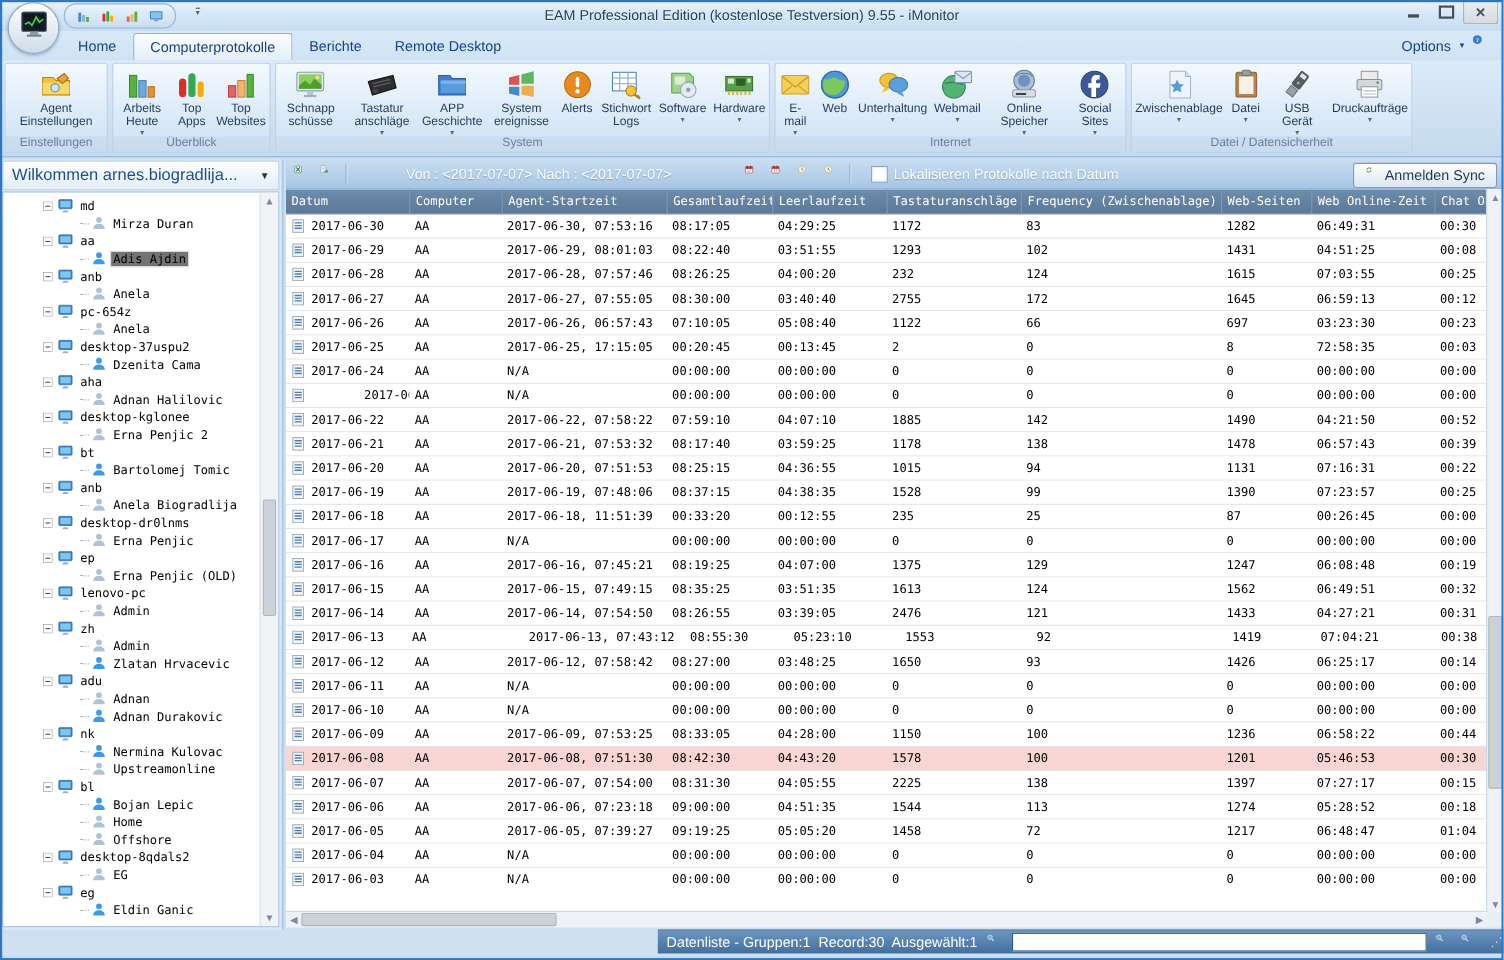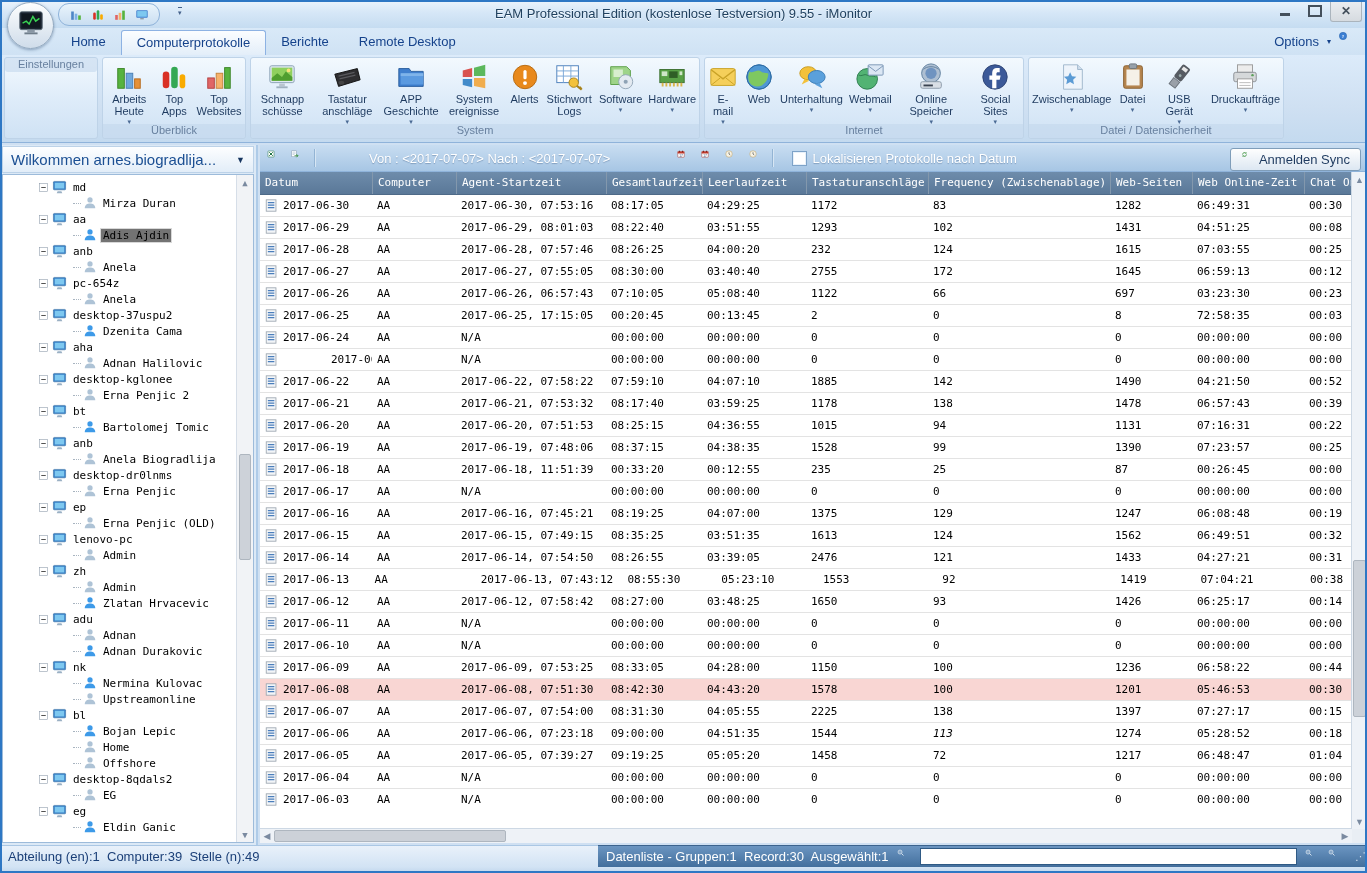--- a/index.html
+++ b/index.html
@@ -196,20 +196,33 @@
     <span class="optarrow">▾</span>
     <span><svg width="16" height="16" viewBox="0 0 32 32" xmlns="http://www.w3.org/2000/svg">
           <circle cx="8" cy="8" r="7.3" fill="#3b7fd4" stroke="#2a62a8"></circle>
           <text x="8" y="11.6" text-anchor="middle" font-size="10" fill="#fff" font-family="serif" font-weight="bold">?</text>
         </svg></span>
   </div>
 </div>
 
 <div class="ribbon">
     <div class="rgroup" style="width: 94px;">
+      <div class="rbtns">
+        <div class="rbtn">
+          <span class="ricon">
+            <svg width="30" height="30" viewBox="0 0 32 32" xmlns="http://www.w3.org/2000/svg">
+              <path d="M3 9h10l3 3h13v14H3z" fill="#f0c23a" stroke="#b8860b"></path>
+              <path d="M3 14h26v11H3z" fill="#f7d96b"></path>
+              <path d="M17 10l7-5 4 5-6 5z" fill="#e8a23a" stroke="#a06a14"></path>
+              <circle cx="15" cy="19" r="4" fill="#cfe3f7" stroke="#5b87b5"></circle>
+            </svg>
+          </span>
+          <div class="rlabel">Agent Einstellungen</div>
+        </div>
+      </div>
       <div class="rglabel">Einstellungen</div>
     </div>
     <div class="rgroup" style="width: 144px;">
       <div class="rbtns">
         <div class="rbtn">
           <span class="ricon">
             <svg width="30" height="30" viewBox="0 0 32 32" xmlns="http://www.w3.org/2000/svg">
               <rect x="4" y="7" width="7" height="21" fill="#57b33e" stroke="#3c8527"></rect>
               <rect x="13" y="12" width="7" height="16" fill="#6fa8dc" stroke="#4a7fb5"></rect>
               <rect x="22" y="18" width="6" height="10" fill="#e69138" stroke="#b56a1d"></rect>
@@ -1562,21 +1575,21 @@
               <path d="M7 9h16M7 15h16M7 21h16" stroke="#4a7ebb" stroke-width="3"></path>
             </svg>
           </span>
           <span>2017-06-06</span>
         </div>
         <div class="dcell" style="width: 84px;">AA</div>
         <div class="dcell" style="width: 150px;">2017-06-06, 07:23:18</div>
         <div class="dcell" style="width: 96px;">09:00:00</div>
         <div class="dcell" style="width: 104px;">04:51:35</div>
         <div class="dcell" style="width: 122px;">1544</div>
-        <div class="dcell" style="width: 182px; font-style: italic;">113</div>
+        <div class="dcell" style="width: 182px;">113</div>
         <div class="dcell" style="width: 82px;">1274</div>
         <div class="dcell" style="width: 112px;">05:28:52</div>
         <div class="dcell" style="width: 48px;">00:18</div>
       </div>
       <div class="drow">
         <div class="dcell" style="width: 112px;">
           <span class="rowicon">
             <svg width="13" height="13" viewBox="0 0 32 32" xmlns="http://www.w3.org/2000/svg">
               <rect x="3" y="2" width="24" height="28" fill="#f2f5f8" stroke="#98a2ac" stroke-width="2"></rect>
               <path d="M7 9h16M7 15h16M7 21h16" stroke="#4a7ebb" stroke-width="3"></path>
@@ -1642,21 +1655,20 @@
   </div>
   <div class="hscroll">
     <div class="harrow" style="left:0">◀</div>
     <div class="hthumb"></div>
     <div class="harrow" style="right:0">▶</div>
   </div>
   <div class="corner"></div>
 </div>
 
 <div class="status">
-  <div class="statusL">Abteilung (en):1  Computer:39  Stelle (n):49</div>
   <div class="statusR">
     <span>Datenliste - Gruppen:1  Record:30  Ausgewählt:1</span>
     <span class="mag"><svg width="15" height="15" viewBox="0 0 32 32" xmlns="http://www.w3.org/2000/svg">
           <circle cx="6.5" cy="6.5" r="4.3" fill="rgba(255,255,255,.25)" stroke="#dce6f0" stroke-width="1.4"></circle>
           <path d="M9.8 9.8l4 4" stroke="#dce6f0" stroke-width="2"></path>
         </svg></span>
     <input class="searchbox" value="" style="">
     <span class="mag"><svg width="15" height="15" viewBox="0 0 32 32" xmlns="http://www.w3.org/2000/svg">
           <circle cx="6.5" cy="6.5" r="4.3" fill="rgba(255,255,255,.25)" stroke="#dce6f0" stroke-width="1.4"></circle>
           <path d="M9.8 9.8l4 4" stroke="#dce6f0" stroke-width="2"></path>

